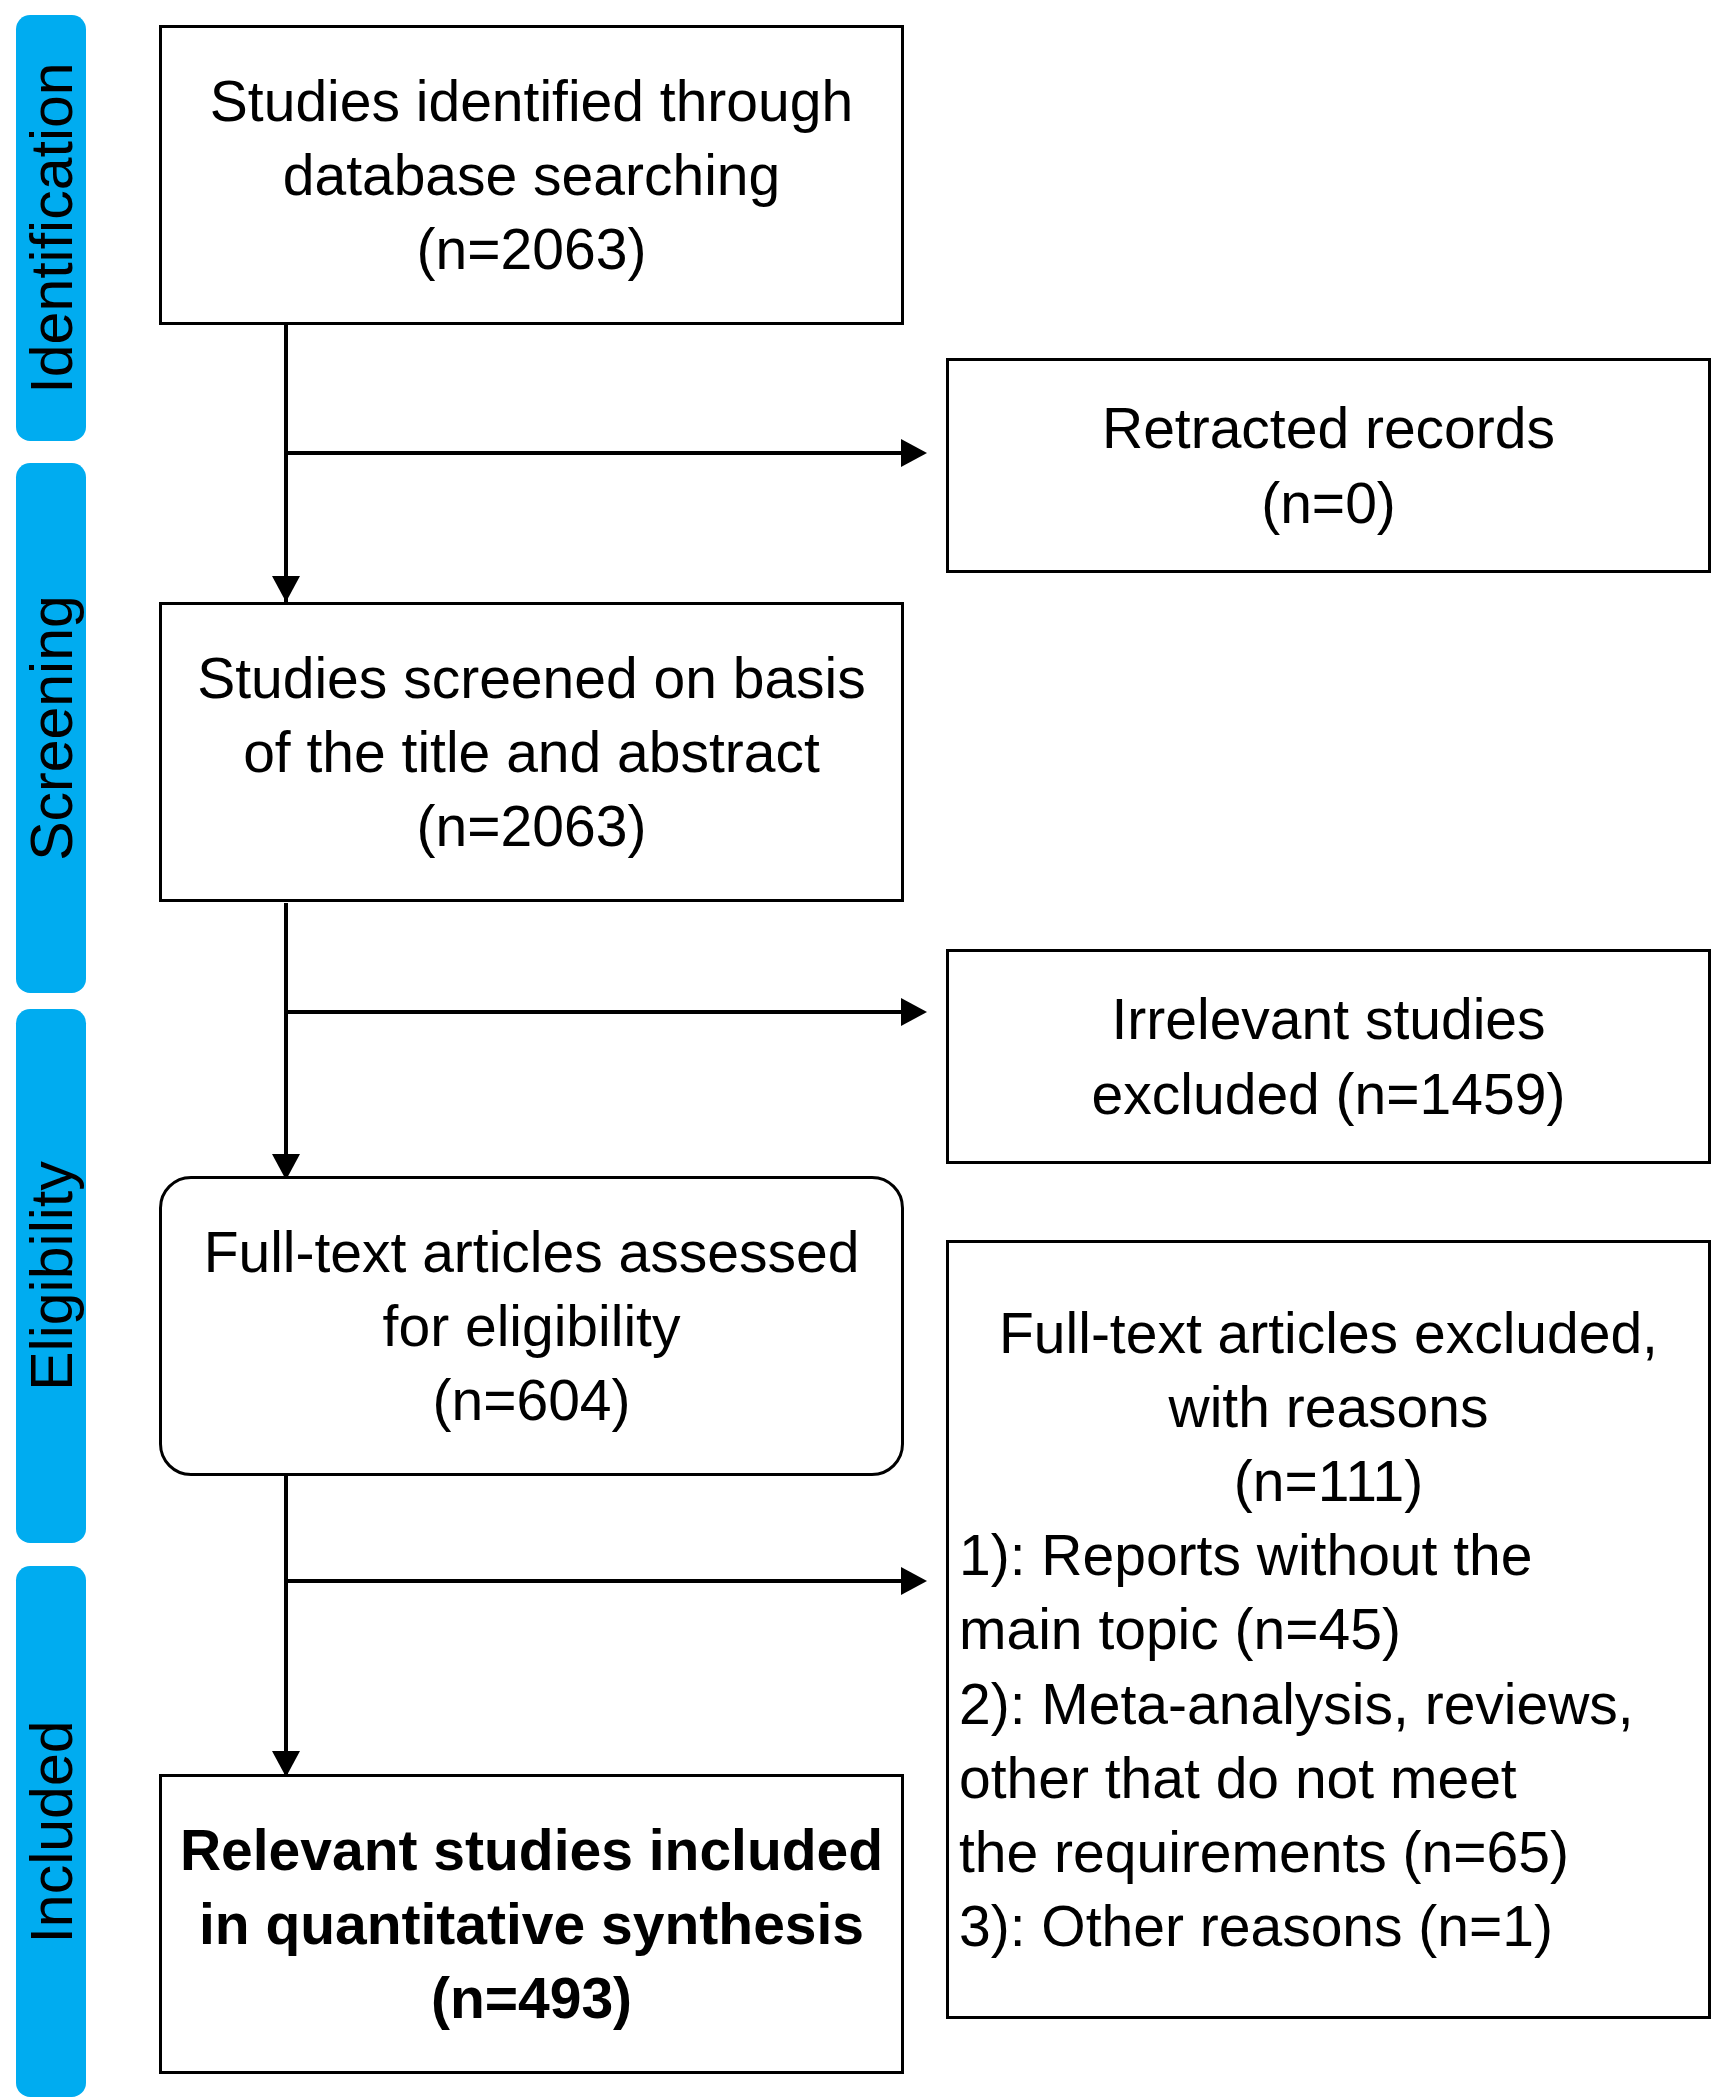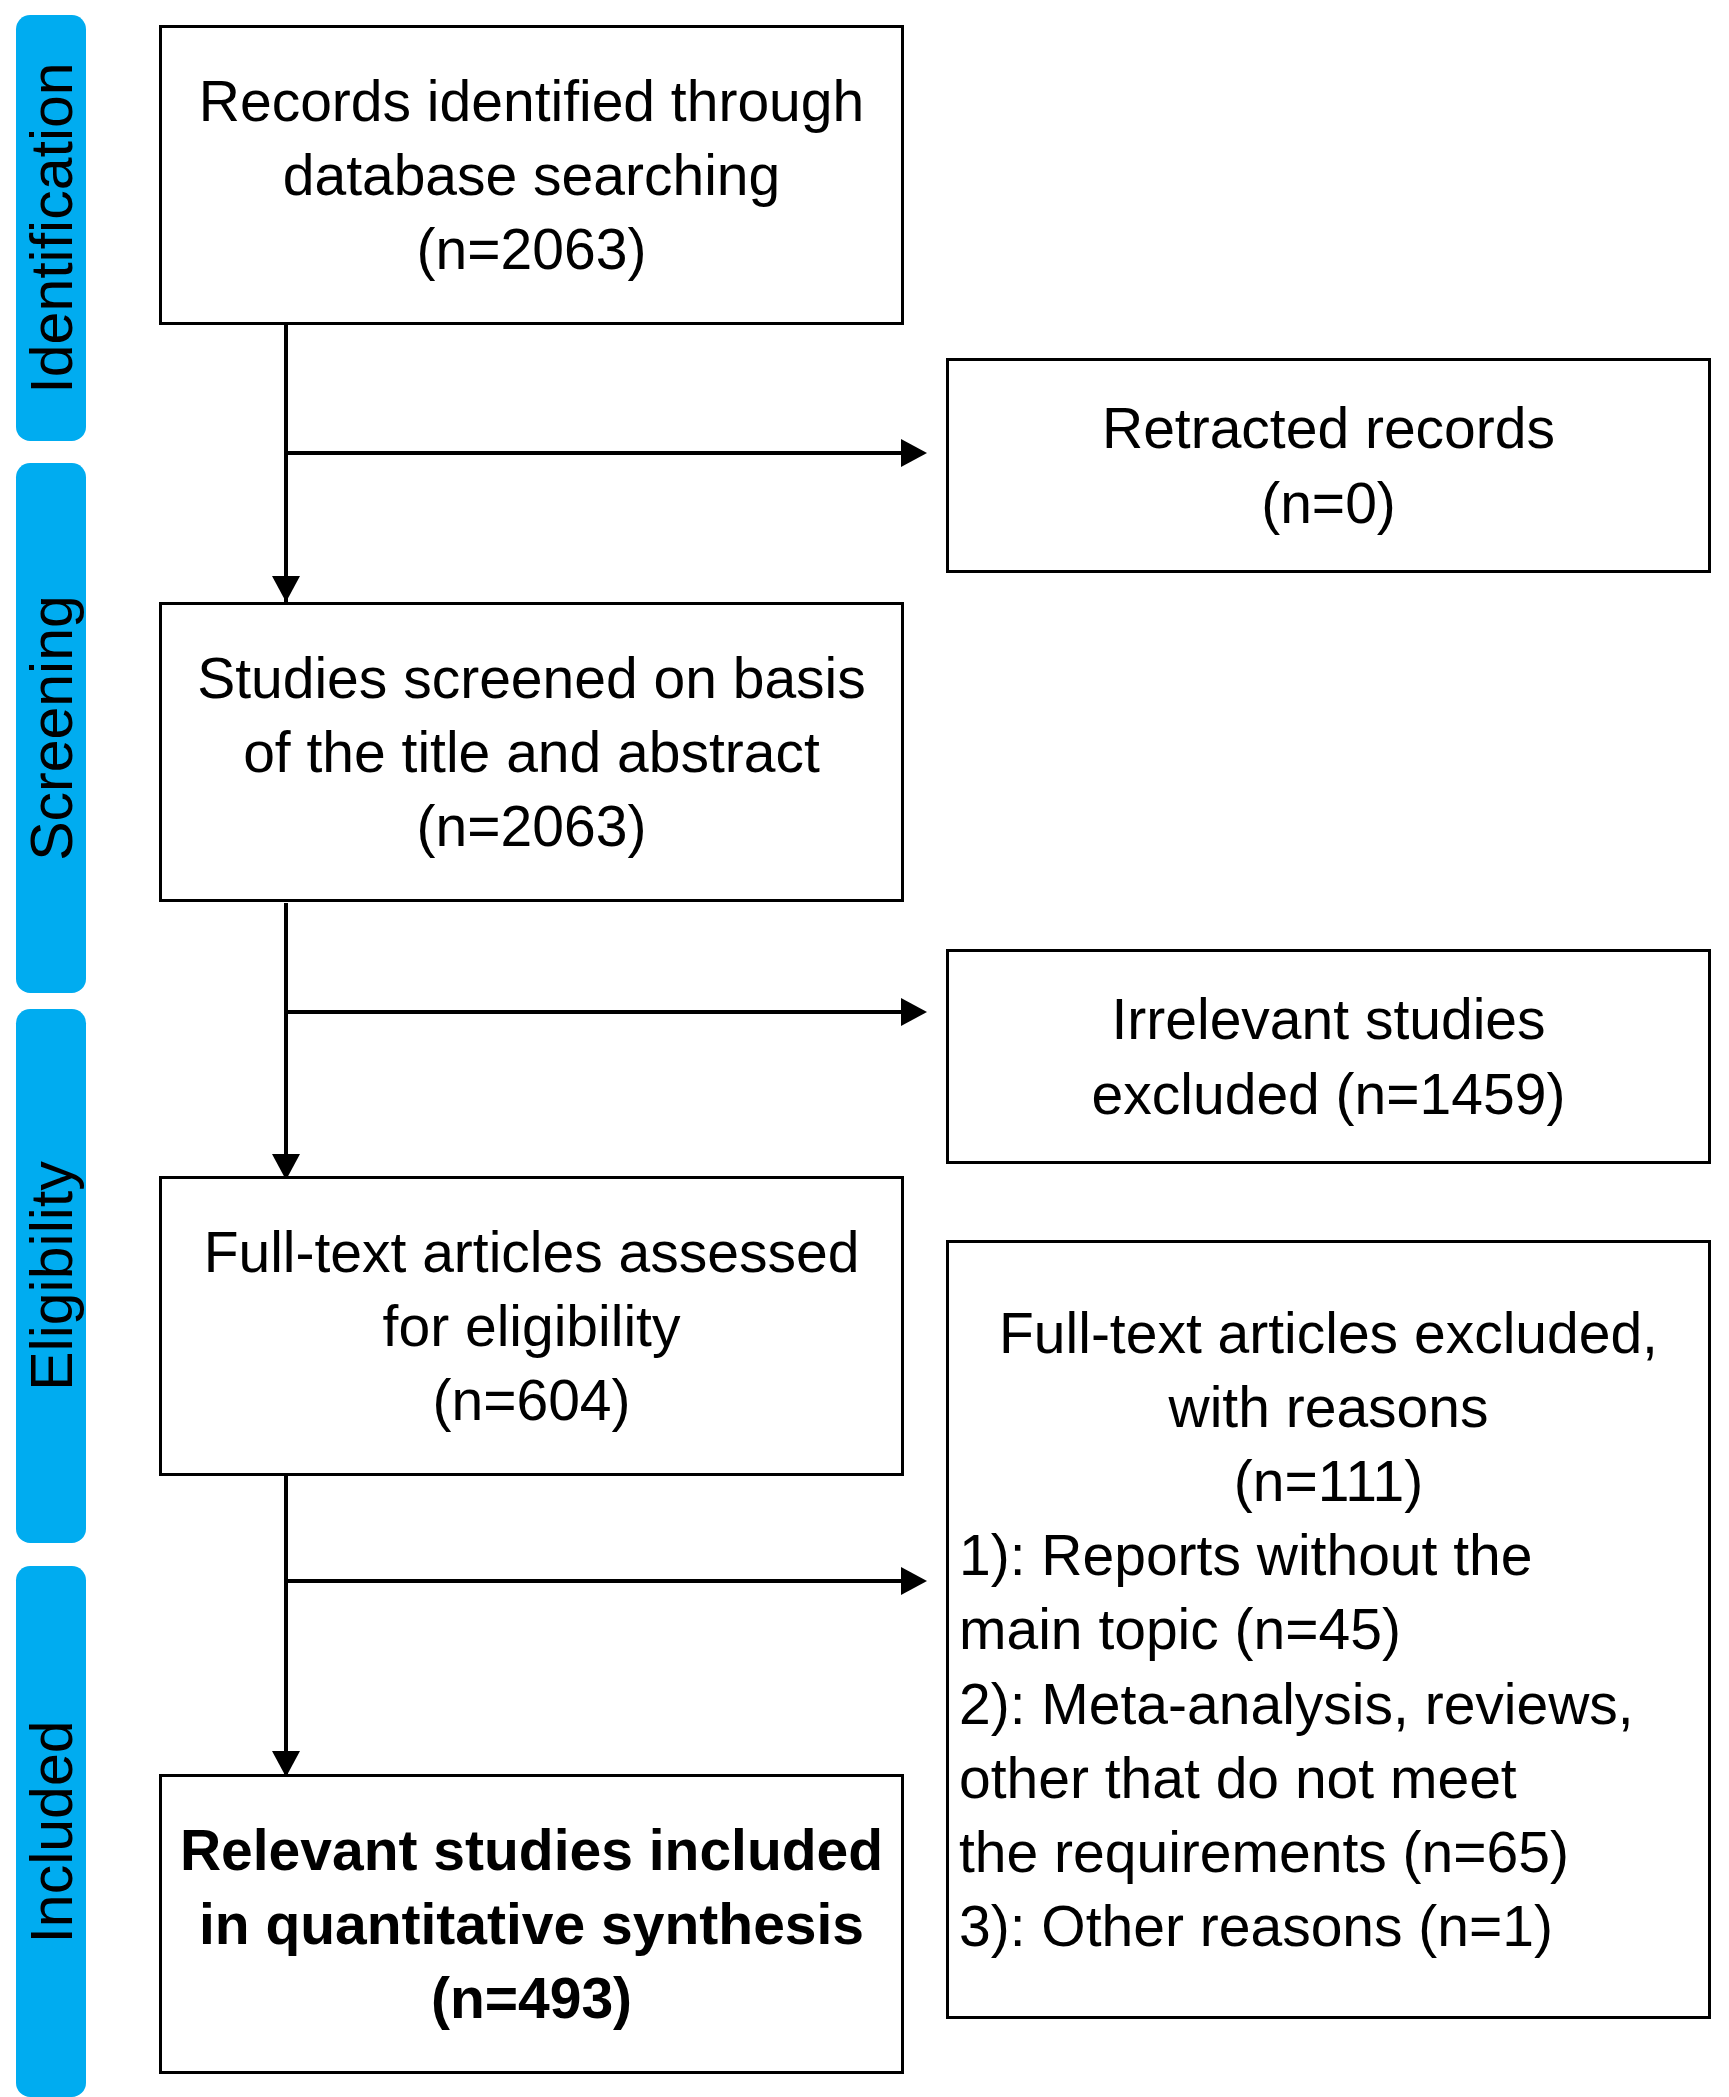--- a/index.html
+++ b/index.html
@@ -122,42 +122,42 @@
   <div class="hline" style="left:284px; top:1010px; width:619px;"></div>
   <div class="arrow-right" style="left:901px; top:998px;"></div>
 
   <div class="vline" style="left:284px; top:1476px; height:302px;"></div>
   <div class="arrow-down" style="left:272px; top:1751px;"></div>
 
   <div class="hline" style="left:284px; top:1579px; width:619px;"></div>
   <div class="arrow-right" style="left:901px; top:1567px;"></div>
 
   <div class="flow-box" style="left:159px; top:25px; width:745px; height:300px;">
-    <span class="line">Records identified through</span>
+    <span class="line">Studies identified through</span>
     <span class="line">database searching</span>
     <span class="line">(n=2063)</span>
   </div>
 
   <div class="flow-box" style="left:946px; top:358px; width:765px; height:215px;">
     <span class="line">Retracted records</span>
     <span class="line">(n=0)</span>
   </div>
 
   <div class="flow-box" style="left:159px; top:602px; width:745px; height:300px;">
     <span class="line">Studies screened on basis</span>
     <span class="line">of the title and abstract</span>
     <span class="line">(n=2063)</span>
   </div>
 
   <div class="flow-box" style="left:946px; top:949px; width:765px; height:215px;">
     <span class="line">Irrelevant studies</span>
     <span class="line">excluded (n=1459)</span>
   </div>
 
-  <div class="flow-box" style="left:159px; top:1176px; width:745px; height:300px;">
+  <div class="flow-box" style="left:159px; top:1176px; width:745px; height:300px;border-radius:32px;">
     <span class="line">Full-text articles assessed</span>
     <span class="line">for eligibility</span>
     <span class="line">(n=604)</span>
   </div>
 
   <div class="flow-box left-align" style="left:946px; top:1240px; width:765px; height:779px;">
     <span class="line center">Full-text articles excluded,</span>
     <span class="line center">with reasons</span>
     <span class="line center">(n=111)</span>
     <span class="line">1): Reports without the</span>

